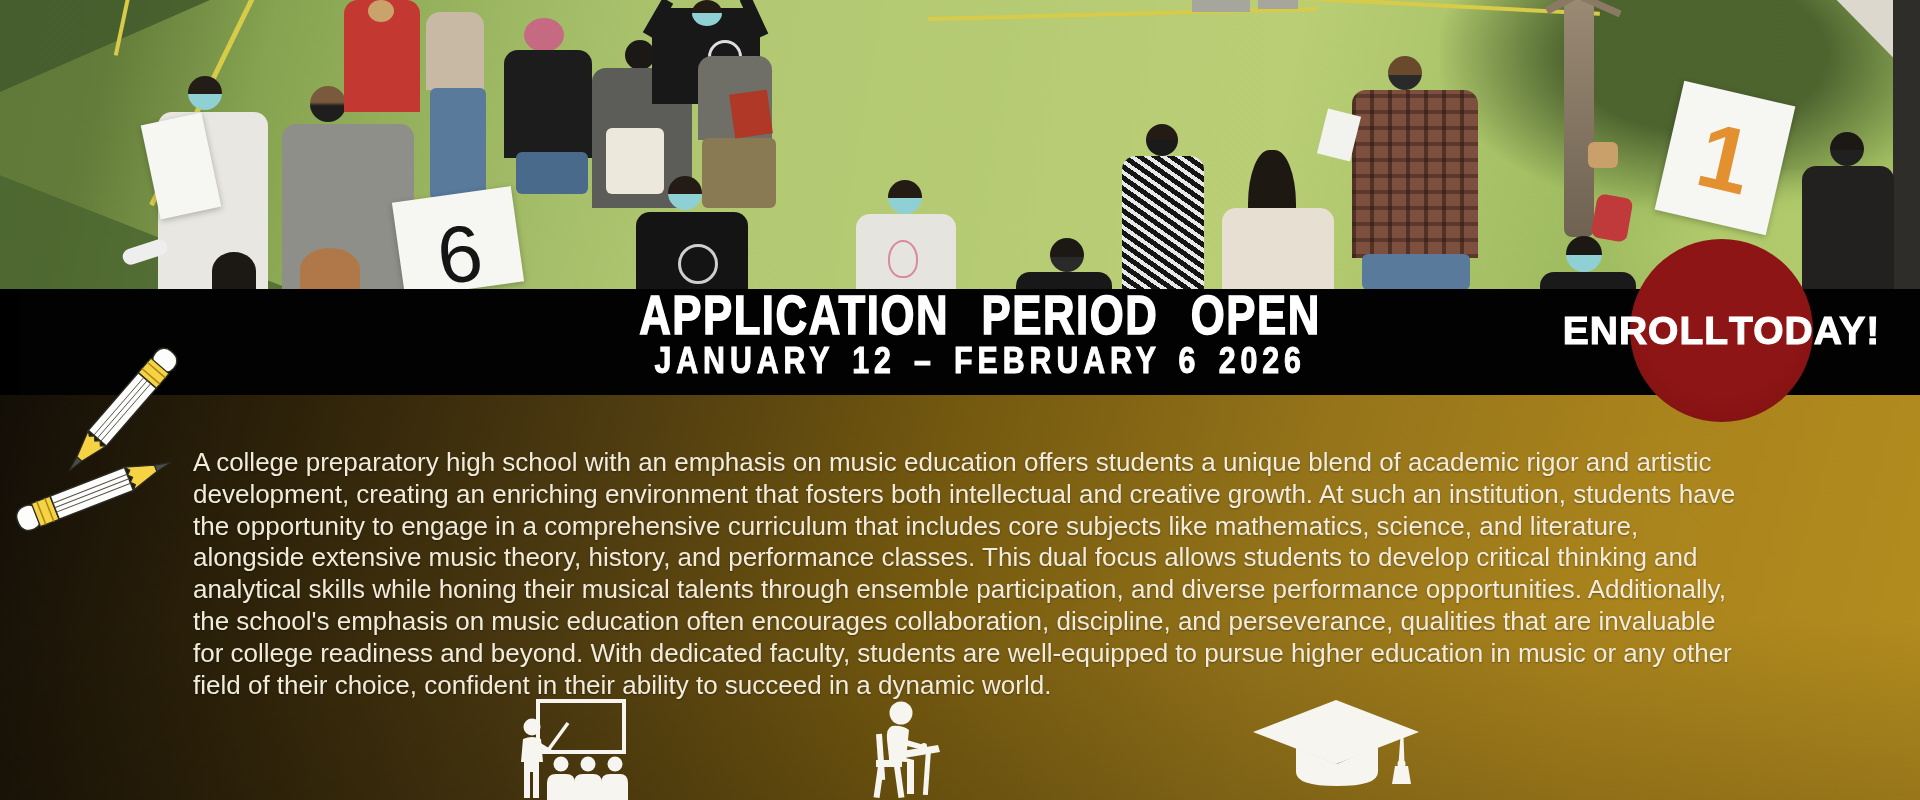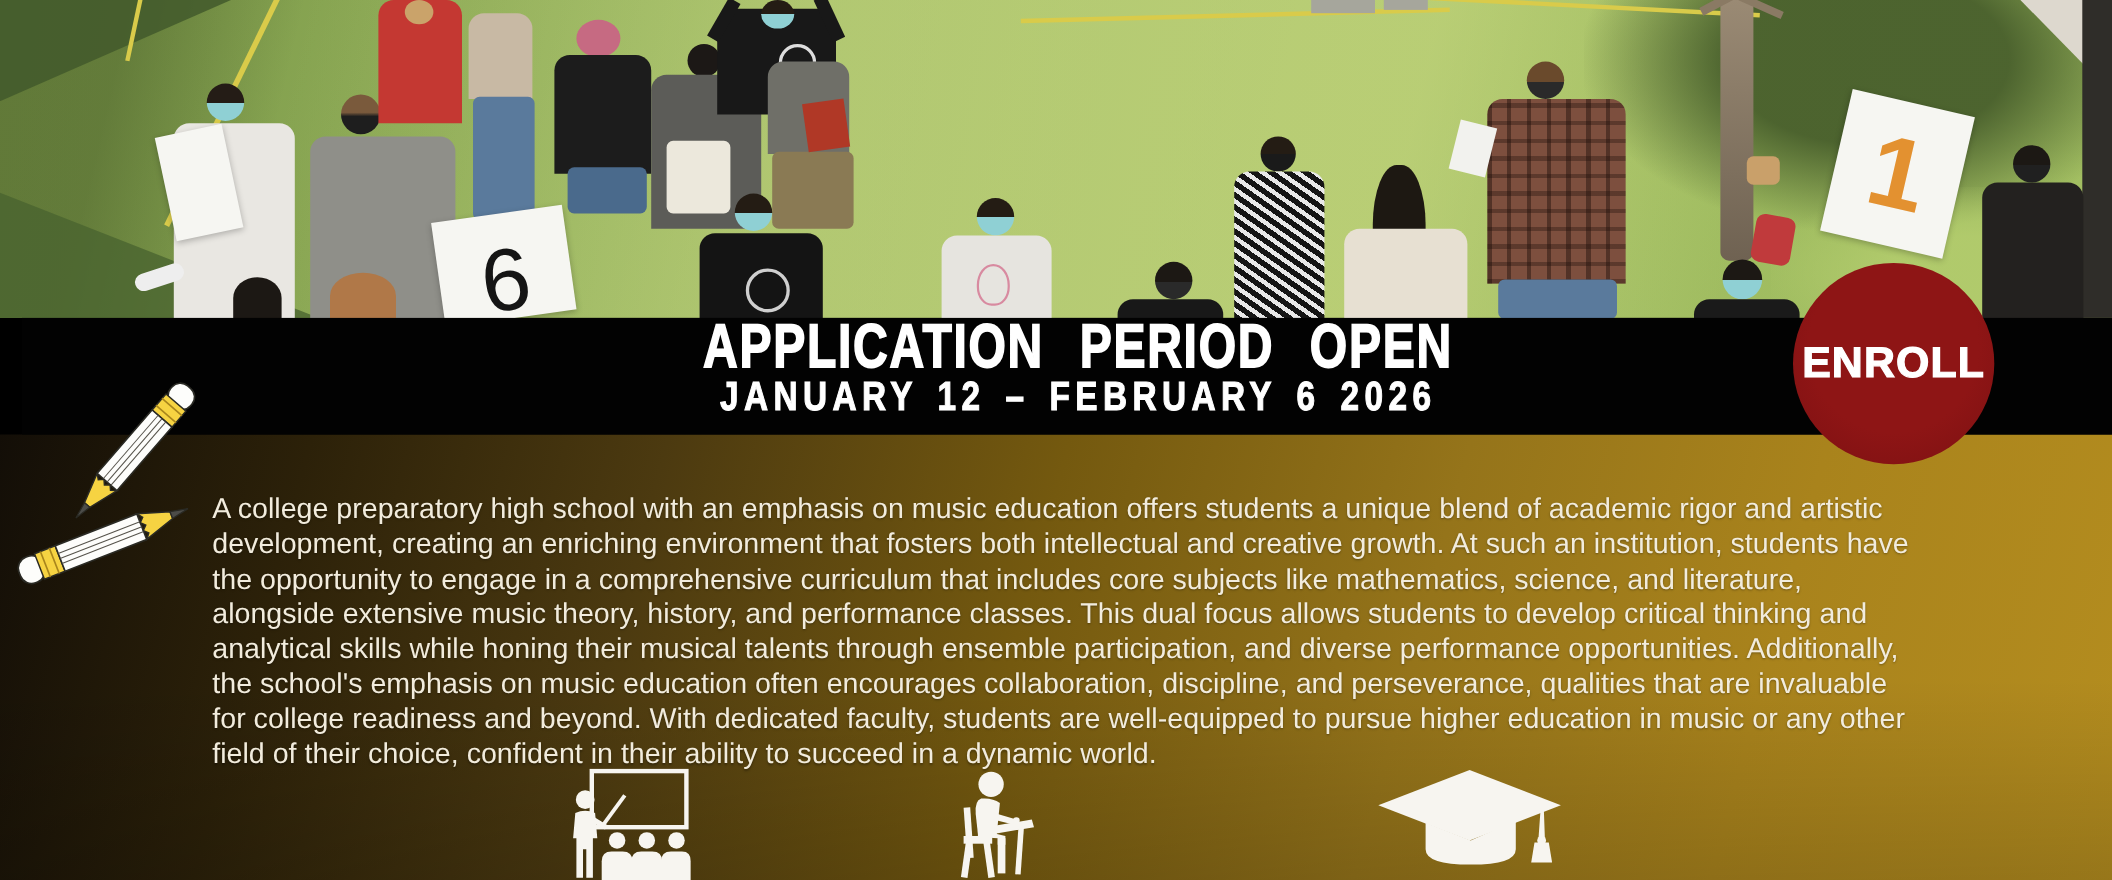--- a/index.html
+++ b/index.html
@@ -145,20 +145,21 @@
     </div>
   </div>
 
   <div class="band">
     <div class="band-title">APPLICATION PERIOD OPEN</div>
     <div class="band-dates">JANUARY 12 – FEBRUARY 6 2026</div>
   </div>
 
   <div class="badge">
     <span>ENROLL</span>
+    <span>TODAY!</span>
   </div>
 
   <div class="gold">
     <p class="about">A college preparatory high school with an emphasis on music education offers students a unique blend of academic rigor and artistic development, creating an enriching environment that fosters both intellectual and creative growth. At such an institution, students have the opportunity to engage in a comprehensive curriculum that includes core subjects like mathematics, science, and literature, alongside extensive music theory, history, and performance classes. This dual focus allows students to develop critical thinking and analytical skills while honing their musical talents through ensemble participation, and diverse performance opportunities. Additionally, the school's emphasis on music education often encourages collaboration, discipline, and perseverance, qualities that are invaluable for college readiness and beyond. With dedicated faculty, students are well-equipped to pursue higher education in music or any other field of their choice, confident in their ability to succeed in a dynamic world.</p>
   </div>
 
   <svg class="pencils" viewBox="0 0 230 230">
     <defs>
       <g id="pencil">
         <rect x="0" y="-13" width="24" height="26" rx="11" fill="#fdfdfb" stroke="#2a2a24" stroke-width="1.6"></rect>

